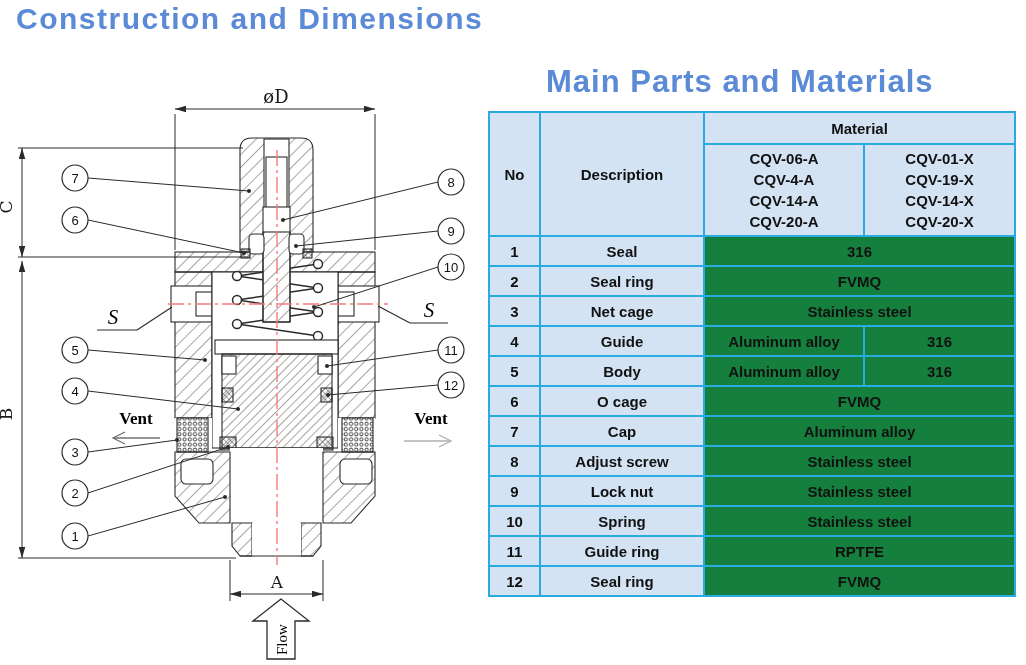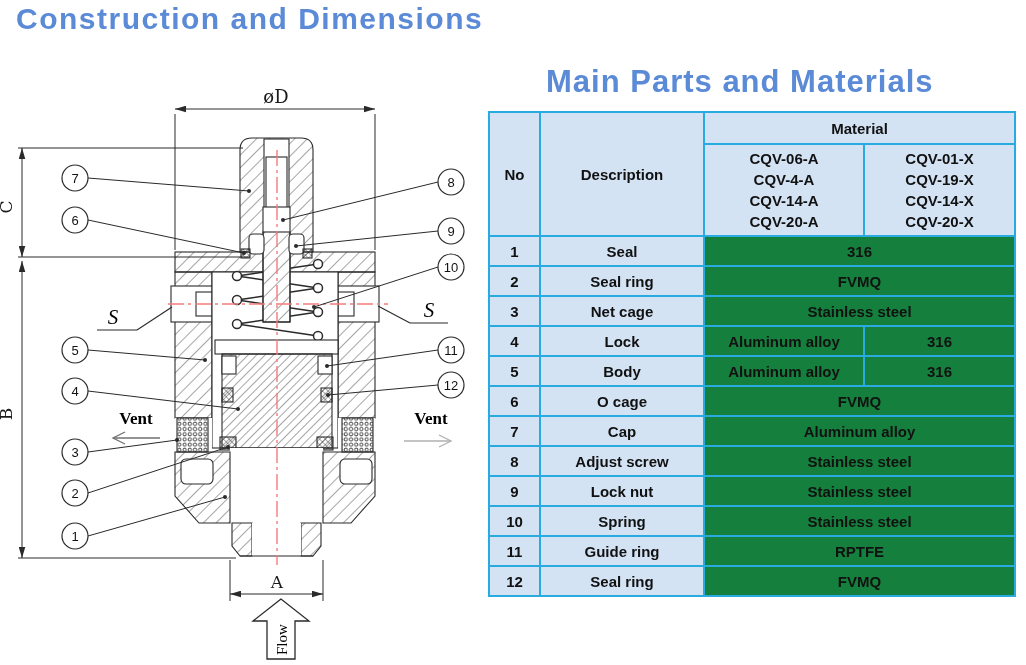--- a/index.html
+++ b/index.html
@@ -280,21 +280,21 @@
         <td class="blue">Seal ring</td>
         <td class="white" colspan="2">FVMQ</td>
       </tr>
       <tr>
         <td class="blue">3</td>
         <td class="blue">Net cage</td>
         <td class="white" colspan="2">Stainless steel</td>
       </tr>
       <tr>
         <td class="blue">4</td>
-        <td class="blue">Lock</td>
+        <td class="blue">Guide</td>
         <td class="white">Aluminum alloy</td>
         <td class="white">316</td>
       </tr>
       <tr>
         <td class="blue">5</td>
         <td class="blue">Body</td>
         <td class="white">Aluminum alloy</td>
         <td class="white">316</td>
       </tr>
       <tr>

